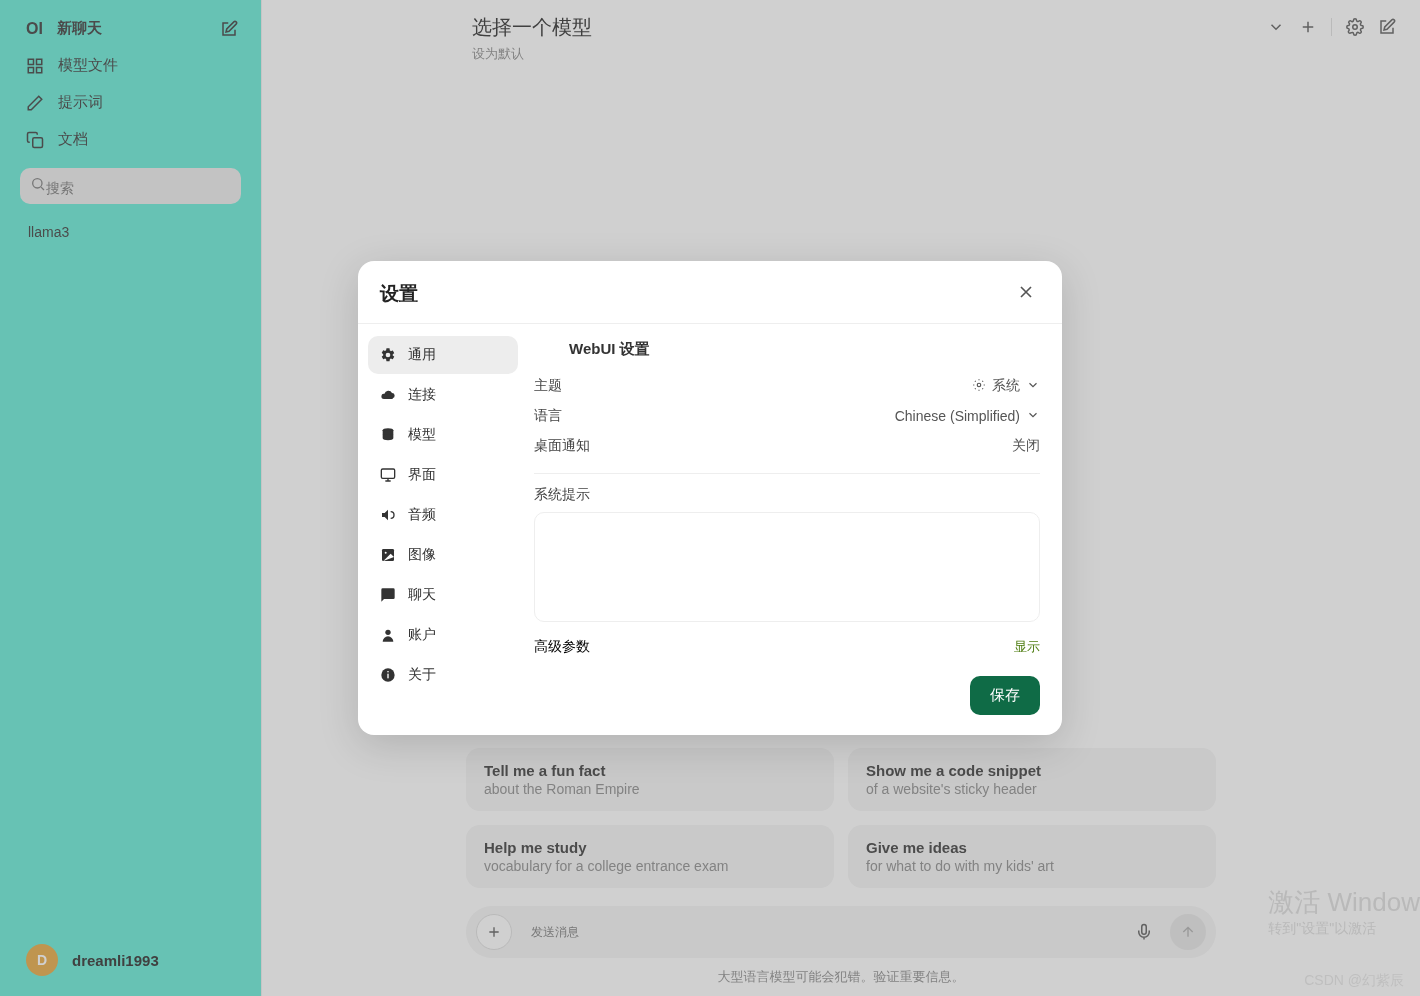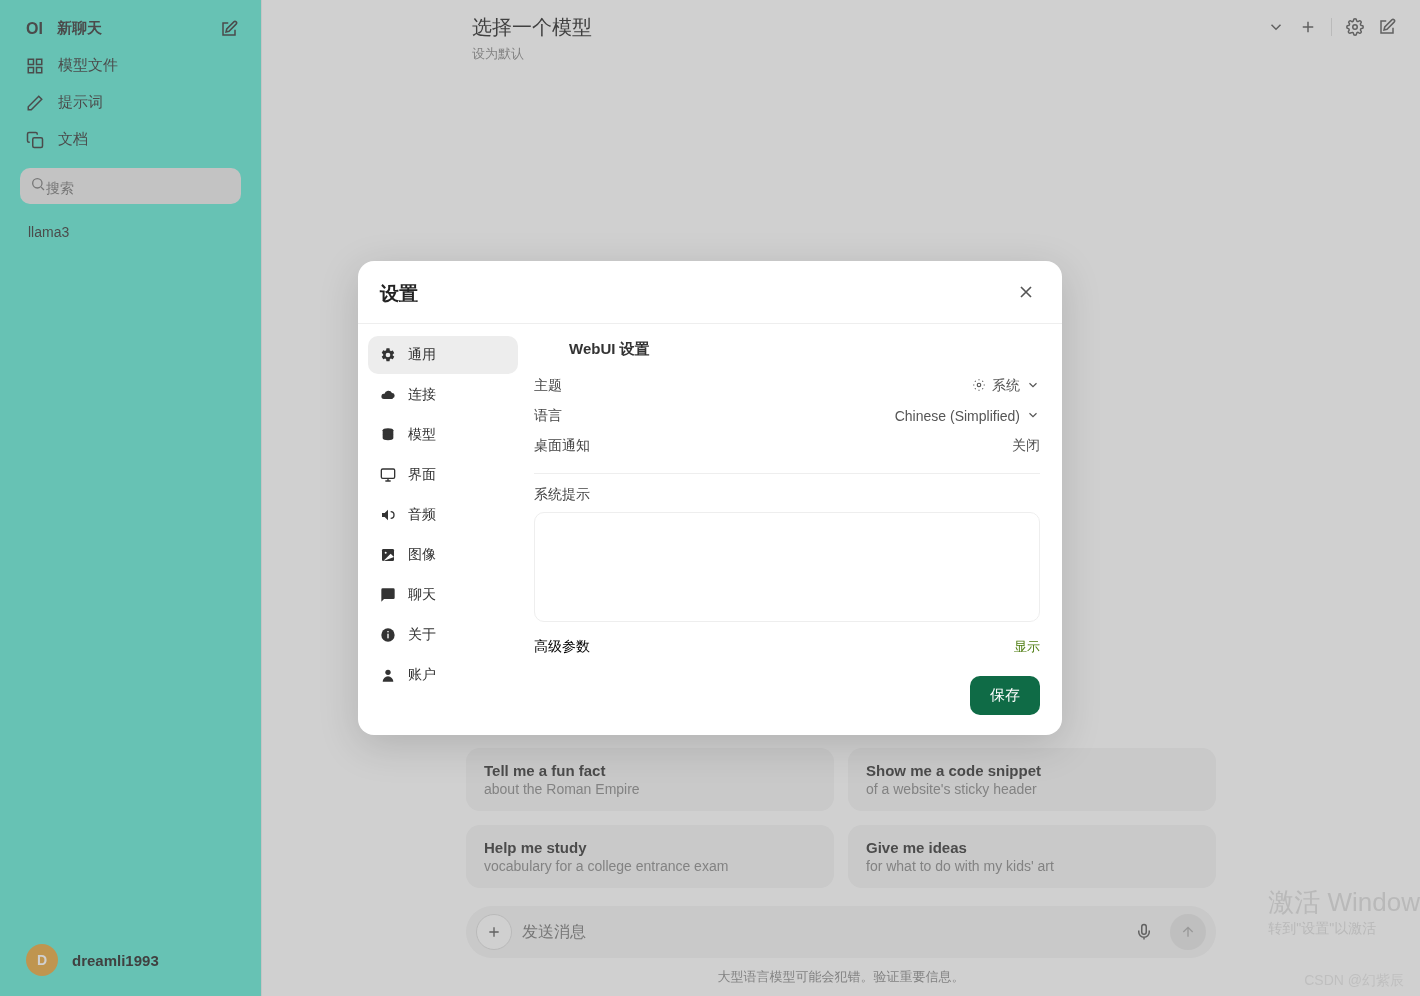--- a/index.html
+++ b/index.html
@@ -33,21 +33,21 @@
   .divider-v { width:1px; height:18px; background:#ddd; }
   
   .content { flex:1; display:flex; flex-direction:column; justify-content:flex-end; align-items:center; padding-bottom: 10px; }
   .suggestions { width: 750px; display:grid; grid-template-columns:1fr 1fr; gap:14px; margin-bottom:18px; }
   .sugg { background:#f4f4f4; border-radius:14px; padding:14px 18px; cursor:pointer; }
   .sugg-t { font-size:15px; font-weight:600; color:#333; margin-bottom:2px; }
   .sugg-s { font-size:14px; color:#888; }
   
   .input-row { width:750px; background:#f4f4f4; border-radius:26px; display:flex; align-items:center; padding:8px 10px; gap:10px; }
   .plus-btn { width:36px; height:36px; border-radius:50%; border:1px solid #ddd; background:#fff; display:flex; align-items:center; justify-content:center; cursor:pointer; color:#555; }
-  .msg-input { flex:1; border:none; background:transparent; outline:none; font-size:16px; color:#b91c1c; }
+  .msg-input { flex:1; border:none; background:transparent; outline:none; font-size:12px; color:#b91c1c;margin-left:9px; }
   .mic-btn { width:32px; height:32px; display:flex; align-items:center; justify-content:center; cursor:pointer; color:#555; }
   .send-btn { width:36px; height:36px; border-radius:50%; background:#e5e5e5; display:flex; align-items:center; justify-content:center; cursor:pointer; color:#aaa; }
   
   .disclaimer { font-size:13px; color:#888; margin-top:10px; }
   
   
   .overlay { position:absolute; inset:0; background:rgba(120,120,120,0.35); display:flex; align-items:center; justify-content:center; }
   
   
   .modal { width:704px; background:#fff; border-radius:16px; overflow:hidden; box-shadow:0 10px 40px rgba(0,0,0,.15); }
@@ -279,32 +279,32 @@
             <span>图像</span>
           </div>
           <div class="snav-item">
             <span class="snav-ic"><svg viewBox="0 0 24 24" width="16" height="16" fill="currentColor">
                   <path d="M20 2H4a2 2 0 0 0-2 2v18l4-4h14a2 2 0 0 0 2-2V4a2 2 0 0 0-2-2z"></path>
                 </svg></span>
             <span>聊天</span>
           </div>
           <div class="snav-item">
             <span class="snav-ic"><svg viewBox="0 0 24 24" width="16" height="16" fill="currentColor">
+                  <circle cx="12" cy="8" r="4"></circle>
+                  <path d="M4 22a8 8 0 0 1 16 0z"></path>
+                </svg></span>
+            <span>账户</span>
+          </div>
+          <div class="snav-item">
+            <span class="snav-ic"><svg viewBox="0 0 24 24" width="16" height="16" fill="currentColor">
                   <circle cx="12" cy="12" r="10"></circle>
                   <rect x="11" y="10" width="2" height="7" fill="#fff"></rect>
                   <rect x="11" y="6" width="2" height="2" fill="#fff"></rect>
                 </svg></span>
             <span>关于</span>
-          </div>
-          <div class="snav-item">
-            <span class="snav-ic"><svg viewBox="0 0 24 24" width="16" height="16" fill="currentColor">
-                  <circle cx="12" cy="8" r="4"></circle>
-                  <path d="M4 22a8 8 0 0 1 16 0z"></path>
-                </svg></span>
-            <span>账户</span>
           </div>
         </div>
 
         <div class="settings-pane">
           <div class="section-title">WebUI 设置</div>
 
           <div class="setting-row">
             <span>主题</span>
             <span class="setting-val">
               <span><svg viewBox="0 0 24 24" width="14" height="14" fill="none" stroke="currentColor" stroke-width="2">

